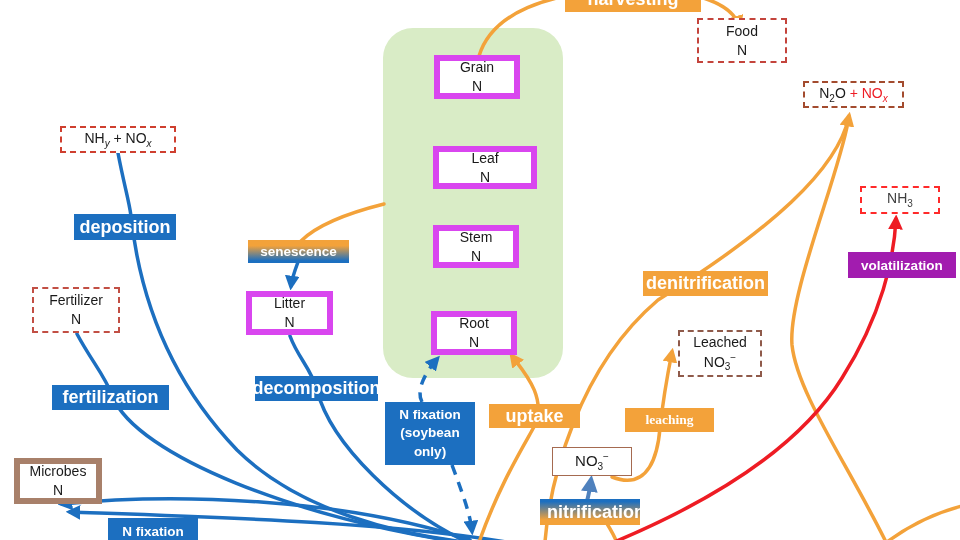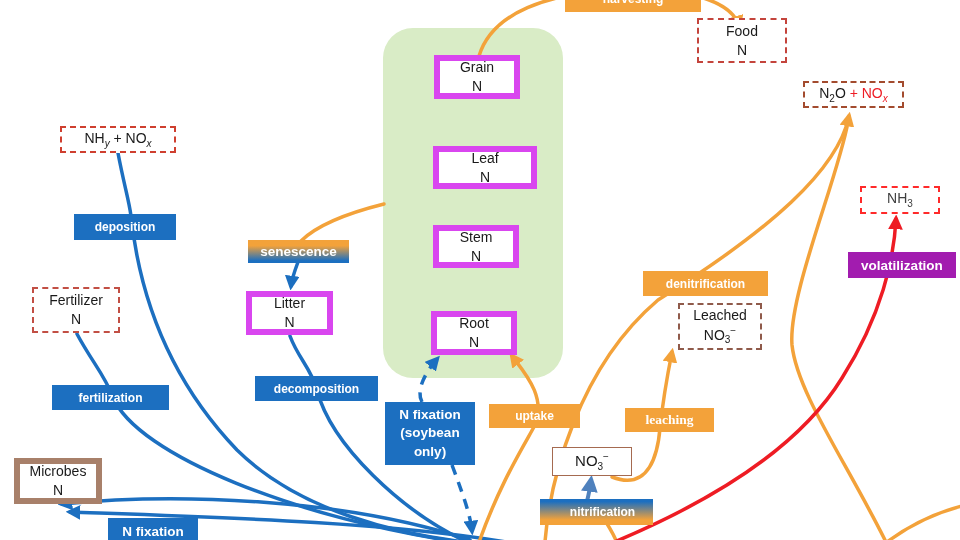--- a/index.html
+++ b/index.html
@@ -13,21 +13,21 @@
     background:#d9ecc6;border-radius:30px;
   }
   .pool{
     position:absolute;background:#ffffff;border:6px solid #d946ef;
     display:flex;flex-direction:column;align-items:center;justify-content:center;
     text-align:center;font-size:14px;color:#1a1a1a;line-height:1.35;
     box-sizing:border-box;white-space:nowrap;
   }
   .pool.dashed{border-style:dashed;border-width:2px;}
   .plabel{
-    position:absolute;color:#ffffff;font-weight:bold;font-size:12px;
+    position:absolute;color:#ffffff;font-weight:bold;font-size:18px;
     display:flex;align-items:center;justify-content:center;text-align:center;
     box-sizing:border-box;white-space:nowrap;
   }
   .blue-bg{background:#1c6fc0;}
   .orange-bg{background:#f3a23a;}
   .red-bg{background:#a21caf;}
   .grad-ob{background:linear-gradient(180deg,#f3a23a 25%,#1c6fc0 90%);}
   .grad-bo{background:linear-gradient(180deg,#1c6fc0 10%,#f3a23a 80%);}
   .multiline{white-space:normal;line-height:1.35;font-size:13.5px;}
   sub{font-size:10px;}
@@ -115,21 +115,21 @@
   <div>Microbes</div>
   <div>N</div>
 </div>
 <div class="pool" style="left:246px;top:291px;width:87px;height:44px;">
   <div>Litter</div>
   <div>N</div>
 </div>
 <div class="pool f15" style="left:552px;top:447px;width:80px;height:29px;border-color:#a56a50;border-width:1.5px;">
   <div><span>NO</span><sub>3</sub><sup>−</sup></div>
 </div>
-<div class="pool dashed" style="left:678px;top:303px;width:84px;height:47px;border-color:#8f5a4a;">
+<div class="pool dashed" style="left:678px;top:330px;width:84px;height:47px;border-color:#8f5a4a;">
   <div>Leached</div>
   <div><span>NO</span><sub>3</sub><sup>−</sup></div>
 </div>
 <div class="pool dashed" style="left:803px;top:81px;width:101px;height:27px;border-color:#a34b2e;">
   <div><span>N</span><sub>2</sub><span>O</span><span class="red-text"> + NO</span><sub class="red-text it">x</sub></div>
 </div>
 <div class="pool dashed" style="left:860px;top:186px;width:80px;height:28px;border-color:#ff2a2a;color:#404040;">
   <div><span>NH</span><sub>3</sub></div>
 </div>
 
@@ -138,16 +138,16 @@
 <div class="plabel grad-ob f13" style="left:248px;top:240px;width:101px;height:23px;">senescence</div>
 <div class="plabel blue-bg" style="left:52px;top:385px;width:117px;height:25px;">fertilization</div>
 <div class="plabel blue-bg" style="left:255px;top:376px;width:123px;height:25px;">decomposition</div>
 <div class="plabel blue-bg f13" style="left:108px;top:518px;width:90px;height:26px;">N fixation</div>
 <div class="plabel blue-bg multiline" style="left:385px;top:402px;width:90px;height:63px;flex-direction:column;">
   <div>N fixation</div>
   <div>(soybean</div>
   <div>only)</div>
 </div>
 <div class="plabel orange-bg" style="left:489px;top:404px;width:91px;height:24px;">uptake</div>
-<div class="plabel grad-bo" style="left:540px;top:499px;width:113px;height:26px;padding-left:12px;">nitrification</div>
+<div class="plabel grad-bo" style="left:540px;top:499px;width:100px;height:26px;padding-left:12px;">nitrification</div>
 <div class="plabel orange-bg f13" style="left:625px;top:408px;width:89px;height:24px;font-family:Liberation Serif, serif;">leaching</div>
 <div class="plabel orange-bg" style="left:643px;top:271px;width:125px;height:25px;">denitrification</div>
 <div class="plabel red-bg f13" style="left:848px;top:252px;width:108px;height:26px;">volatilization</div>
 
 </body></html>

